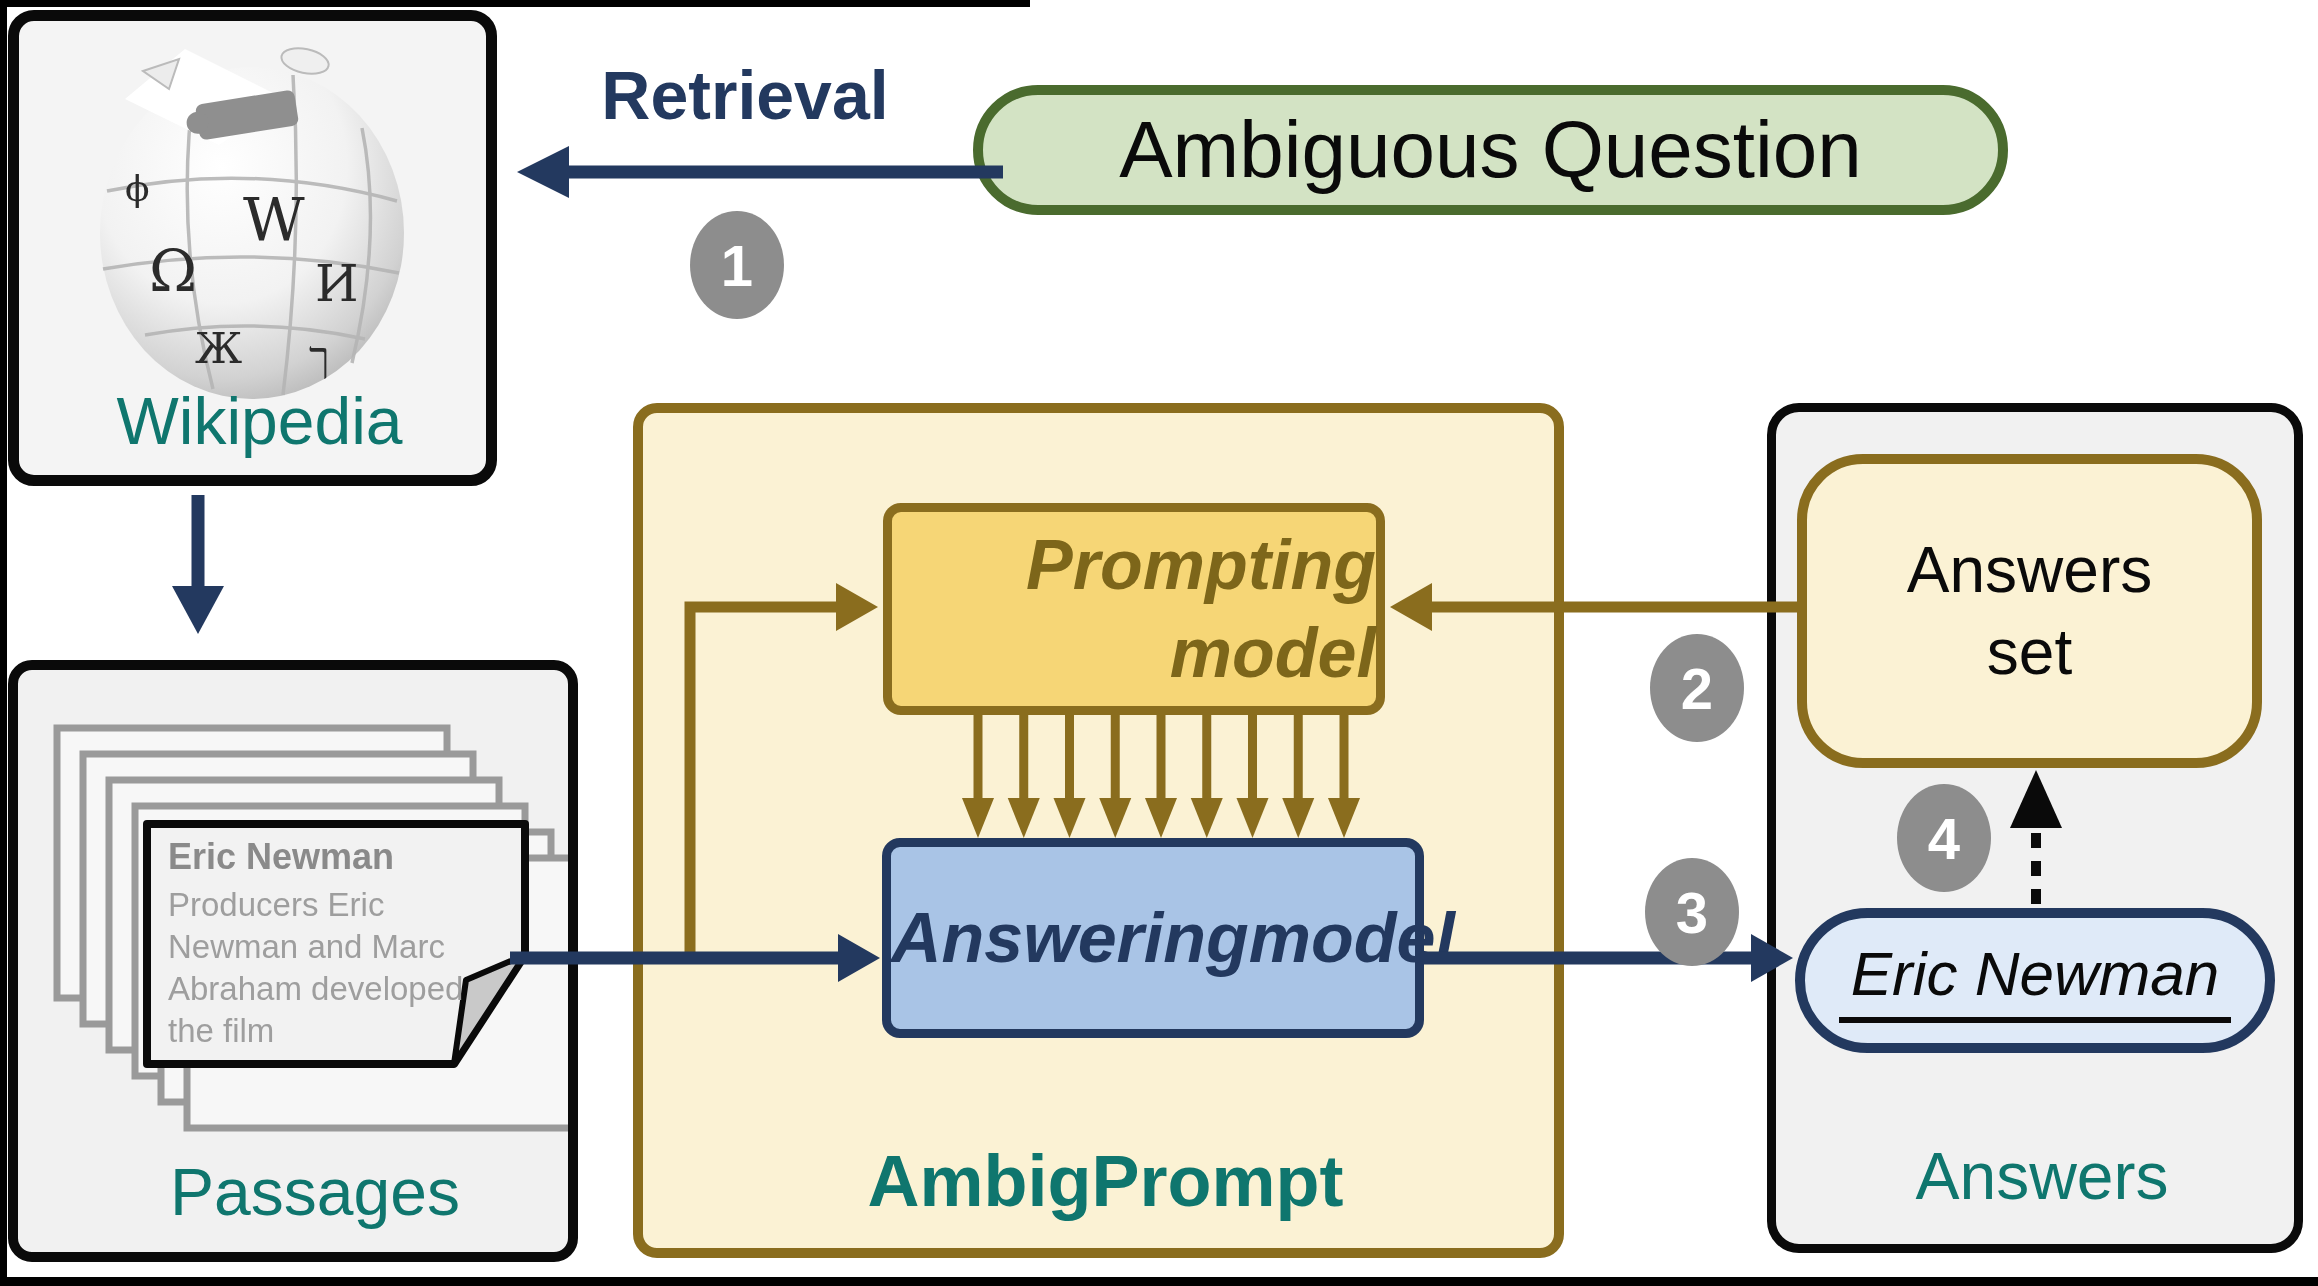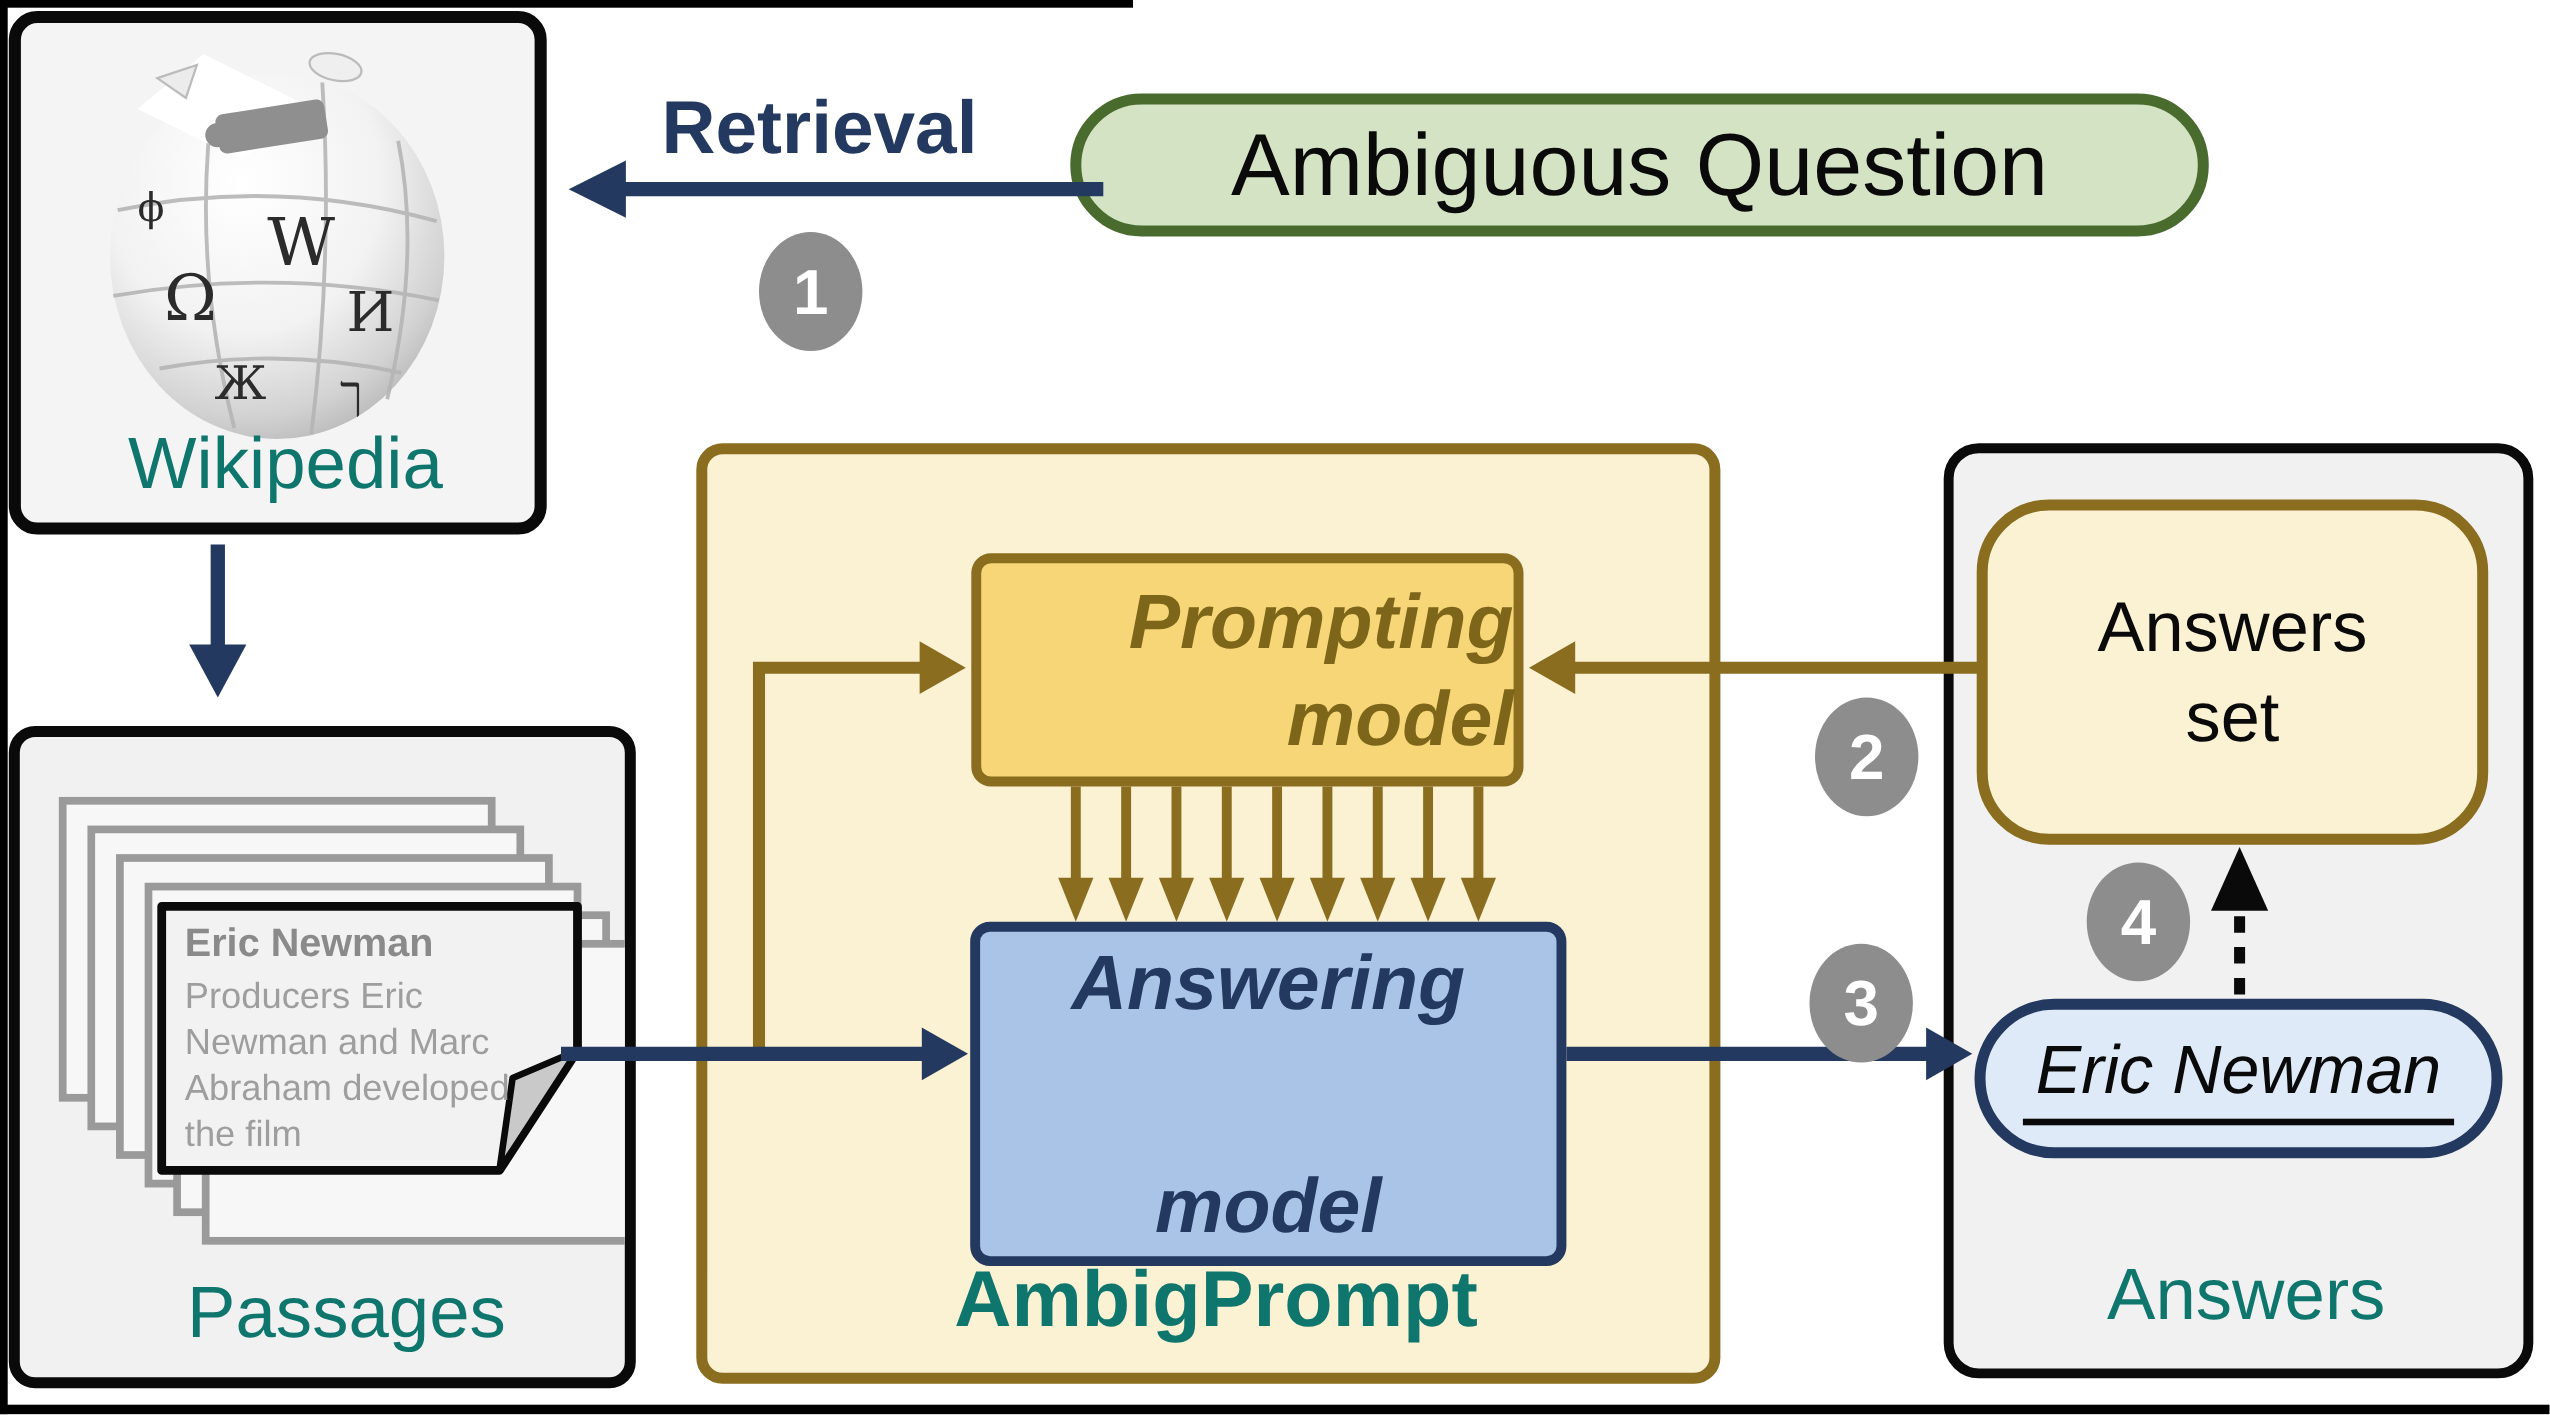--- a/index.html
+++ b/index.html
@@ -16,21 +16,21 @@
 
   
   #wikipedia-box{left:8px;top:10px;width:489px;height:476px;background:#f4f4f4;
     border:11px solid #0a0a0a;border-radius:26px;z-index:2;}
   #wikipedia-box .globe{position:absolute;left:28px;top:12px;}
   .panel-label{position:absolute;left:0;right:0;text-align:center;color:#0f766e;font-weight:500;margin-left:14px;}
   #wikipedia-label{bottom:16px;font-size:66px;}
 
   
   #retrieval-label{position:absolute;left:545px;top:56px;width:400px;text-align:center;
-    color:var(--navy);font-size:68px;font-weight:600;z-index:6;margin-top:21px;}
+    color:var(--navy);font-size:68px;font-weight:600;z-index:6;}
 
   
   #ambiguous-question{left:973px;top:85px;width:1035px;height:130px;background:var(--green-fill);
     border:10px solid var(--green-border);border-radius:92px;display:flex;align-items:center;
     justify-content:center;font-size:80px;color:#0a0a0a;z-index:2;}
 
   
   #passages-box{left:8px;top:660px;width:570px;height:602px;background:var(--panel-gray);
     border:10px solid #0a0a0a;border-radius:24px;z-index:2;}
   #passages-stack{position:absolute;left:0;top:0;}
@@ -40,22 +40,22 @@
   #passages-label{bottom:22px;font-size:66px;padding-left:30px;}
 
   
   #ambig-box{left:633px;top:403px;width:931px;height:855px;background:var(--cream);
     border:10px solid var(--gold);border-radius:24px;z-index:1;padding-left:16px;}
   #ambig-label{bottom:26px;font-size:72px;font-weight:800;}
   #prompting-box{left:883px;top:503px;width:502px;height:212px;background:var(--gold-fill);
     border:9px solid var(--gold);border-radius:18px;display:flex;flex-direction:column;
     align-items:flex-end;justify-content:center;z-index:2;}
   #prompting-box .model-line{font-size:70px;line-height:88px;font-style:italic;font-weight:700;color:var(--gold-text);}
-  #answering-box{left:882px;top:838px;width:542px;height:313px;background:var(--blue-fill);
-    border:9px solid var(--navy);border-radius:18px;display:flex;flex-direction:column;
+  #answering-box{left:882px;top:838px;width:542px;height:200px;background:var(--blue-fill);
+    border:9px solid var(--navy);border-radius:18px;display:flex;
     align-items:center;justify-content:space-between;z-index:2;}
   #answering-box .model-line{font-size:70px;line-height:92px;font-style:italic;font-weight:700;color:var(--navy);}
 
   
   #answers-panel{left:1767px;top:403px;width:536px;height:850px;background:var(--panel-gray);
     border:9px solid #0a0a0a;border-radius:32px;z-index:2;}
   #answers-set{position:absolute;left:21px;top:42px;width:465px;height:314px;background:var(--cream);
     border:10px solid var(--gold);border-radius:66px;display:flex;flex-direction:column;
     align-items:center;justify-content:center;box-sizing:border-box;}
   #answers-set .set-line{font-size:64px;line-height:82px;color:#0a0a0a;}

